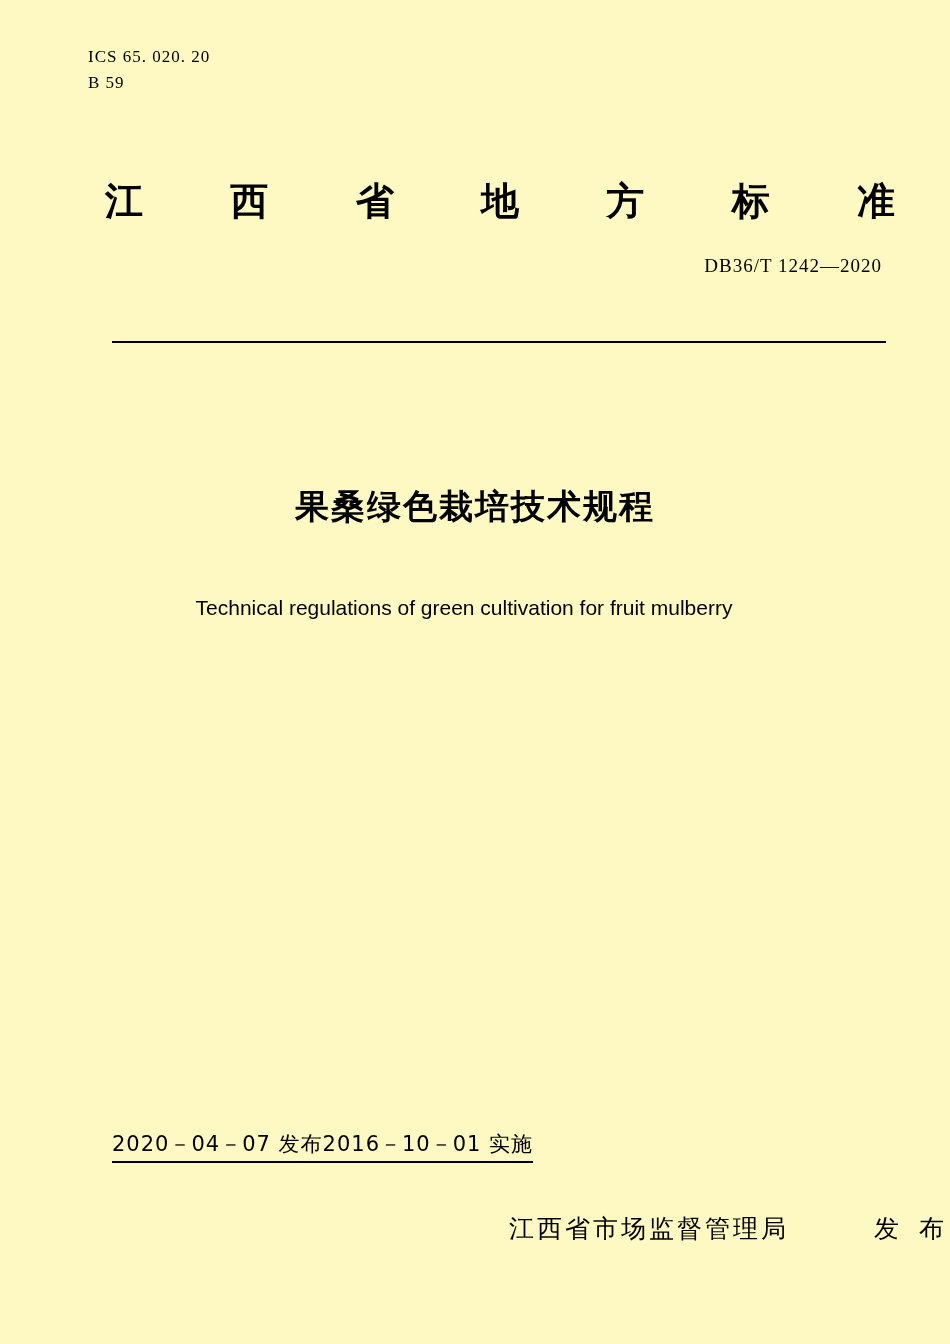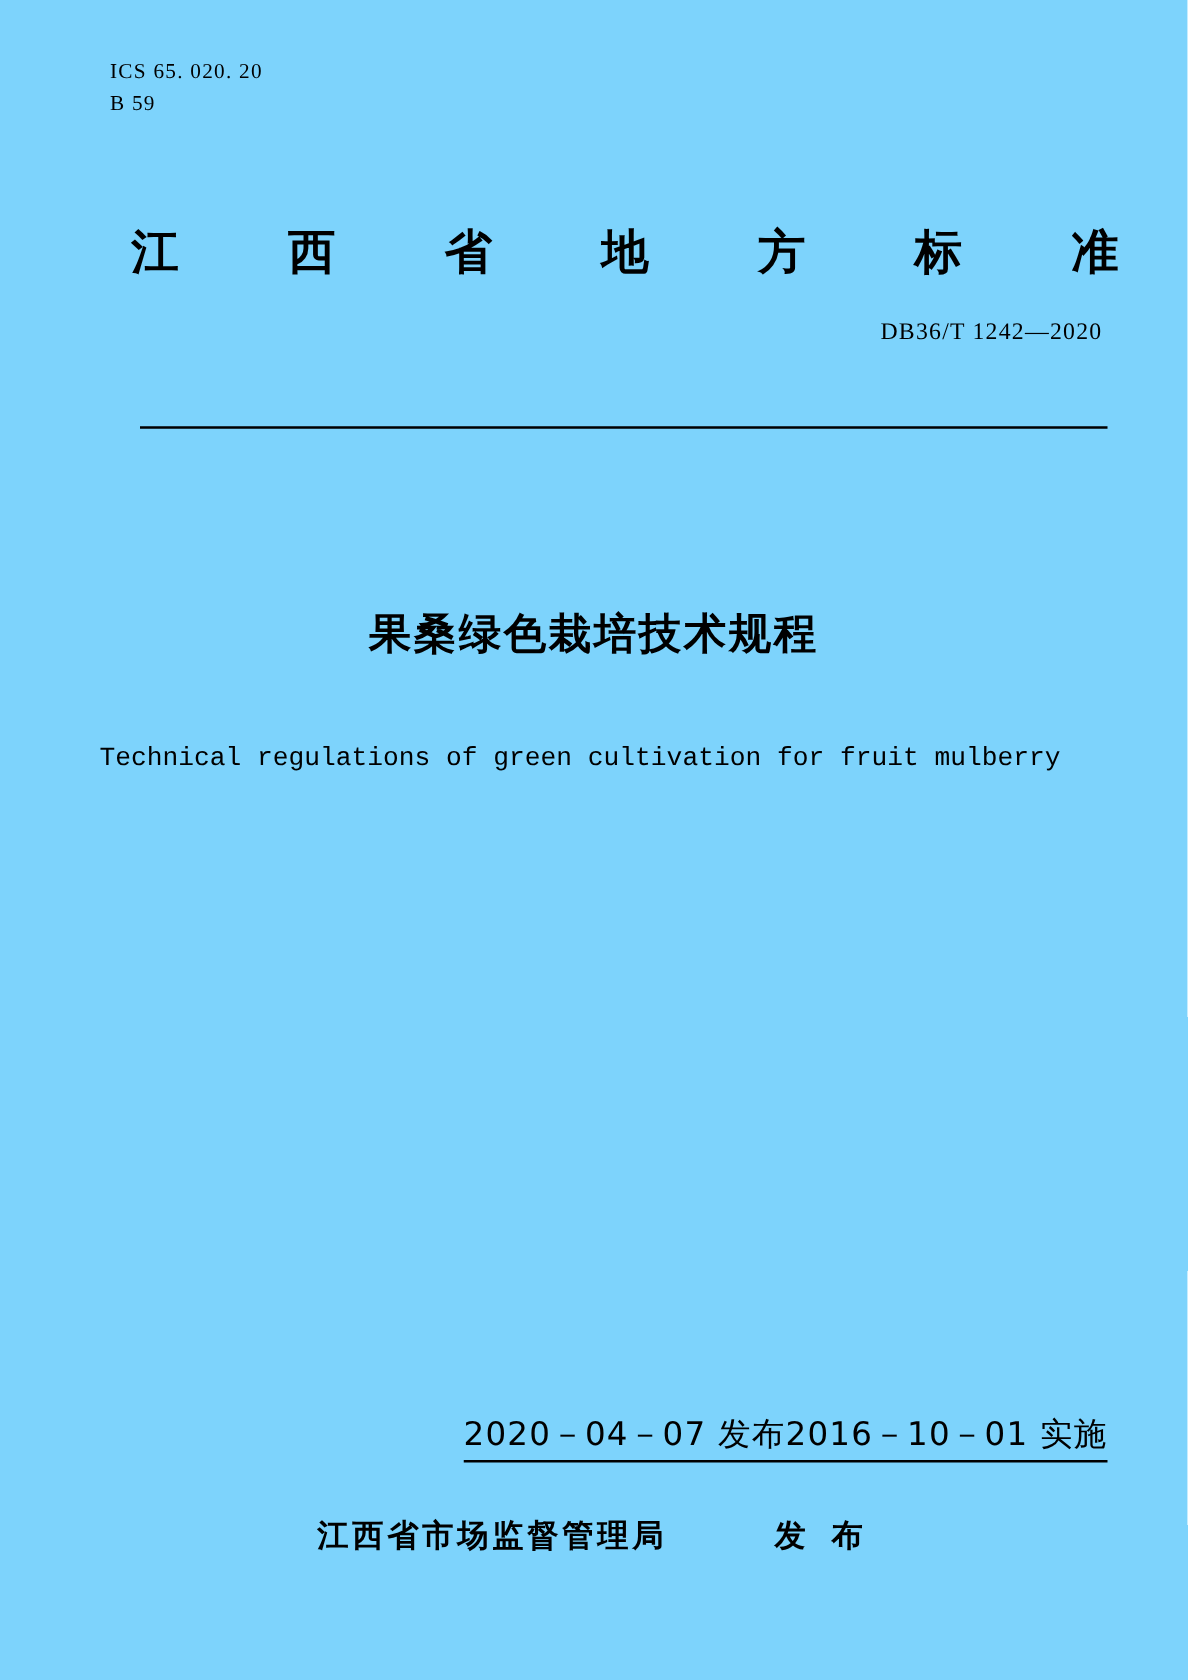--- a/index.html
+++ b/index.html
@@ -9,21 +9,21 @@
   }
   body {
     font-family: "Liberation Serif", serif;
     color: #000000;
   }
   .page {
     position: relative;
     width: 950px;
     height: 1344px;
     margin: 0 auto;
-    background: #7dd3fc;
+    background: #fef9c3;
     overflow: hidden;
   }
 
   
   .ics-block {
     position: absolute;
     left: 88px;
     top: 44px;
     font-family: "Liberation Serif", serif;
     font-size: 17px;
@@ -88,49 +88,49 @@
     font-weight: bold;
     font-size: 34px;
     letter-spacing: 2px;
   }
   .title-en {
     position: absolute;
     left: 0;
     top: 596px;
     width: 928px;
     text-align: center;
-    font-family: Liberation Mono, monospace;
+    font-family: Liberation Sans, sans-serif;
     font-size: 21px;
   }
 
   
   .issue-row {
     position: absolute;
     left: 112px;
     top: 1130px;
     width: 774px;
     display: flex;
-    justify-content: flex-end;
+    justify-content: flex-start;
     font-family: "DejaVu Sans", sans-serif;
-    font-size: 26px;
+    font-size: 21px;
     letter-spacing: 1px;
   }
   .issue-row > div {
     border-bottom: 2px solid #000000;
     padding-bottom: 3px;
   }
 
   .publisher-row {
     position: absolute;
     left: 0;
     top: 1212px;
     width: 950px;
-    text-align: center;
+    text-align: right;
     font-family: "DejaVu Sans", sans-serif;
-    font-weight: bold;
+    font-weight: normal;
     font-size: 25px;
     letter-spacing: 3px;
   }
   .publisher-row .pub-name { margin-right: 74px; }
   .publisher-row .pub-verb { letter-spacing: 6px; }
 </style>
 </head>
 <body>
 
 <div class="page">

